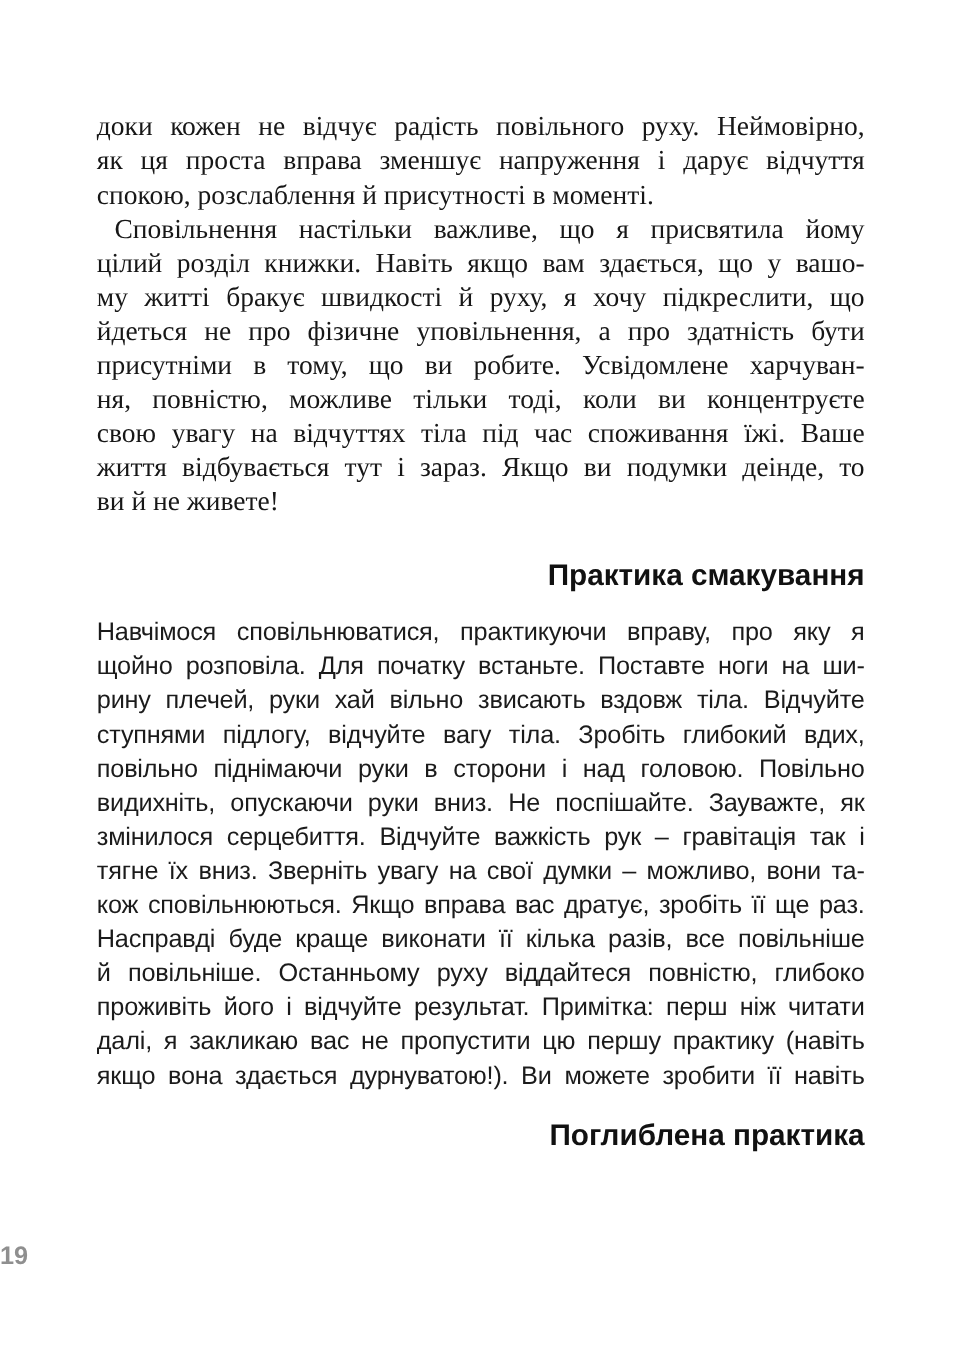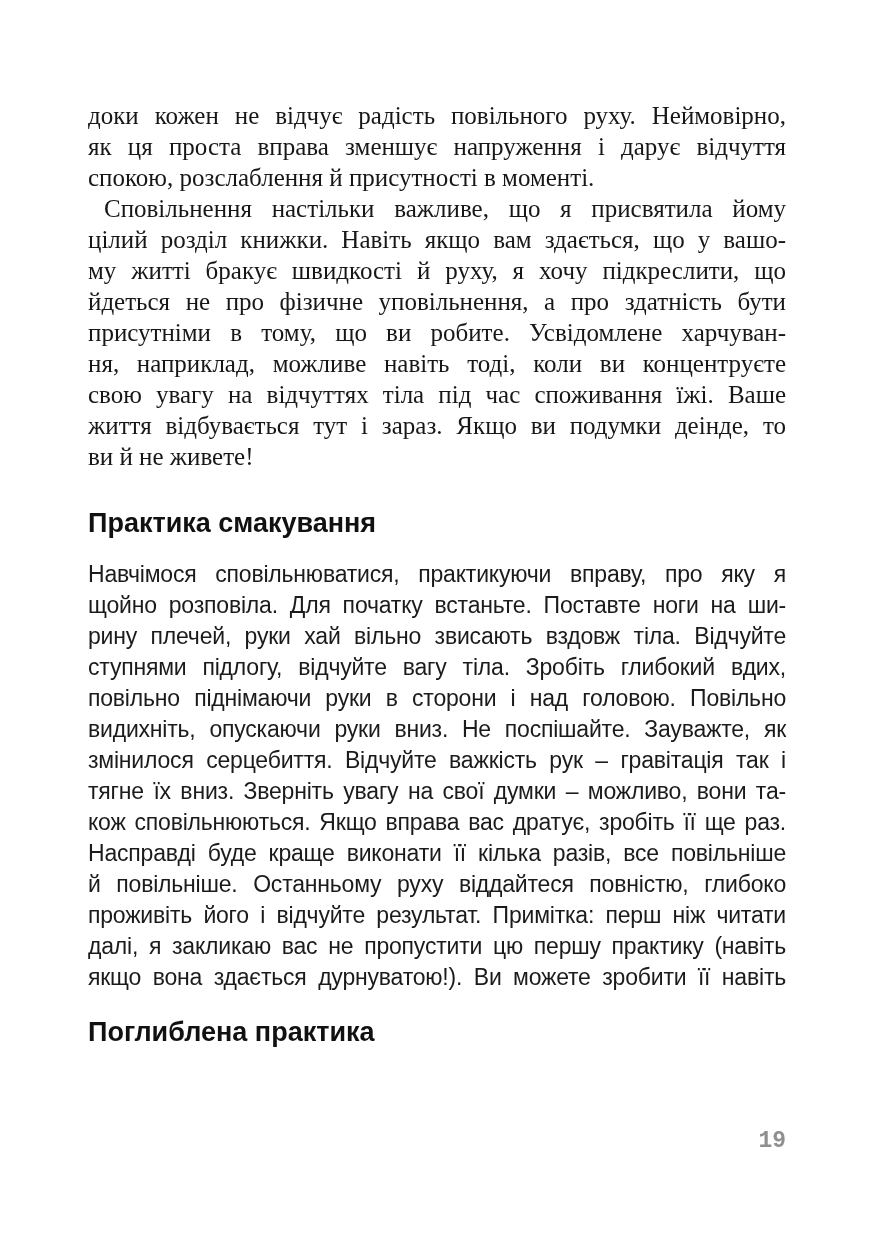--- a/index.html
+++ b/index.html
@@ -32,32 +32,32 @@
   }
   .line { text-align: justify; text-align-last: justify; white-space: normal; }
   .line.last { text-align-last: left; }
   .line.indent { text-indent: 16px; }
   .heading {
     font-family: "Liberation Sans", "DejaVu Sans", sans-serif;
     font-weight: 700;
     font-size: 27px;
     line-height: 31px;
     color: #111111;
-    text-align: left;
+    text-align: right;
   }
   .heading-1 { margin-top: 36px; }
   .heading-2 { margin-top: 24px; }
   .sans-wrap { margin-top: 20px; }
   .page-number {
     position: absolute;
     top: 1128px;
     left: 0;
     width: 786px;
-    text-align: right;
-    font-family: Liberation Mono, monospace;
+    text-align: left;
+    font-family: Liberation Sans, sans-serif;
     font-weight: 700;
     font-size: 23px;
     color: #8f8f8f;
   }
 </style>
 </head>
 <body>
 
 <div class="page">
   <div class="text-block">
@@ -67,21 +67,21 @@
         <div class="line">як ця проста вправа зменшує напруження і дарує відчуття</div>
         <div class="line last">спокою, розслаблення й присутності в моменті.</div>
       </div>
 
     <div class="para-serif">
         <div class="line indent">Сповільнення настільки важливе, що я присвятила йому</div>
         <div class="line">цілий розділ книжки. Навіть якщо вам здається, що у вашо-</div>
         <div class="line">му житті бракує швидкості й руху, я хочу підкреслити, що</div>
         <div class="line">йдеться не про фізичне уповільнення, а про здатність бути</div>
         <div class="line">присутніми в тому, що ви робите. Усвідомлене харчуван-</div>
-        <div class="line">ня, наприклад, можливе навіть тоді, коли ви концентруєте</div>
+        <div class="line">ня, повністю, можливе тільки тоді, коли ви концентруєте</div>
         <div class="line">свою увагу на відчуттях тіла під час споживання їжі. Ваше</div>
         <div class="line">життя відбувається тут і зараз. Якщо ви подумки деінде, то</div>
         <div class="line last">ви й не живете!</div>
       </div>
 
     <div class="heading heading-1">Практика смакування</div>
 
     <div class="para-sans sans-wrap">
         <div class="line">Навчімося сповільнюватися, практикуючи вправу, про яку я</div>
         <div class="line">щойно розповіла. Для початку встаньте. Поставте ноги на ши-</div>

